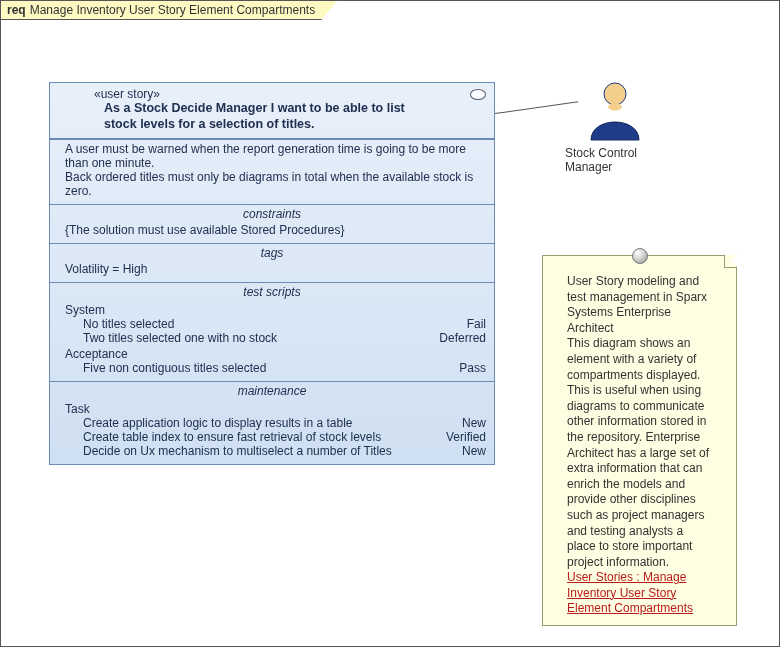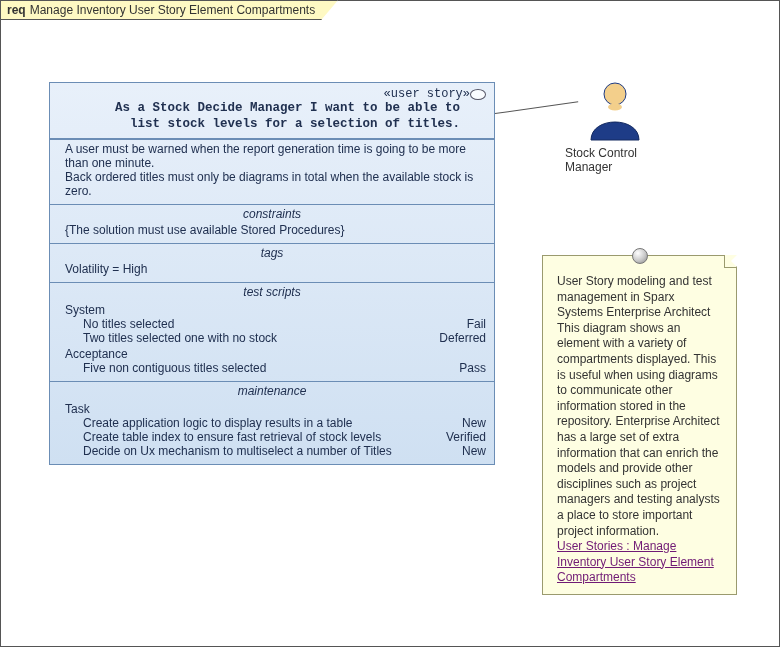--- a/index.html
+++ b/index.html
@@ -36,25 +36,24 @@
   
   .story-card {
     position: absolute;
     left: 48px; top: 81px;
     width: 446px;
     border: 1px solid #6b8db5;
     background: linear-gradient(#e8f0fa, #cfe0f2);
     color: #203050;
   }
   .story-header {
-    text-align: right;
-    padding: 4px 24px 6px;
+    text-align: left;
+    padding: 4px 44px 6px;
     border-bottom: 1px solid #6b8db5;
     position: relative;
-    font-family: Liberation Mono, monospace;
   }
   .story-header .stereo {
     font-style: normal;
     font-size: 12px;
   }
   .story-header .title {
     font-weight: bold;
     font-size: 12.5px;
     line-height: 1.25;
     padding: 0 10px;
@@ -118,21 +117,21 @@
   }
 
   
   .note {
     position: absolute;
     left: 541px; top: 254px;
     width: 195px;
     min-height: 330px;
     background: #fefee2;
     border: 1px solid #9a9a6e;
-    padding: 18px 14px 8px;
+    padding: 18px 24px 8px;
     font-size: 12px;
     color: #333;
     line-height: 1.3;
   }
   .note::after {
     content: '';
     position: absolute;
     right: -1px; top: -1px;
     width: 0; height: 0;
     border-style: solid;
@@ -153,21 +152,21 @@
     position: absolute;
     left: 50%; top: -8px;
     transform: translateX(-50%);
     width: 16px; height: 16px;
     border-radius: 50%;
     background: radial-gradient(circle at 35% 30%, #fff, #c8c8c8 55%, #888);
     border: 1px solid #777;
     z-index: 3;
   }
   .note .link {
-    color: #701a75;
+    color: #b91c1c;
     text-decoration: underline;
     display: block;
   }
 </style>
 </head>
 <body>
 
 <div class="diagram-frame">
   <div class="frame-tab">
     <span class="prefix">req</span>

